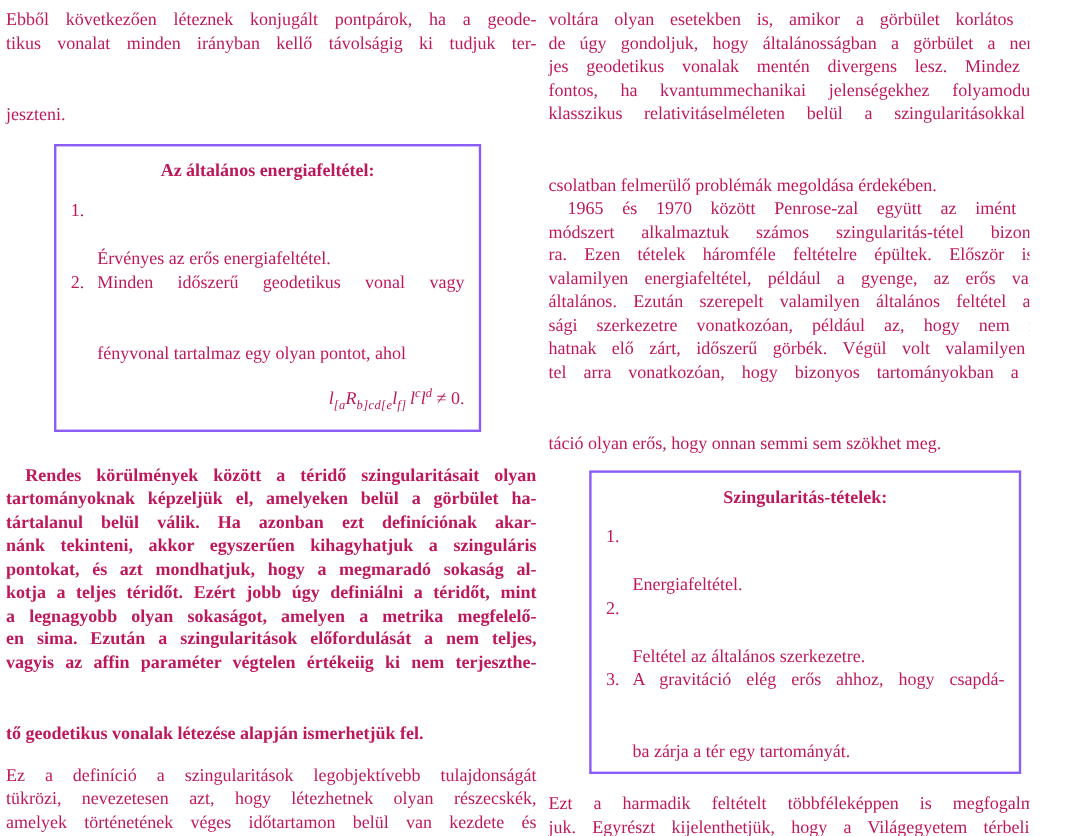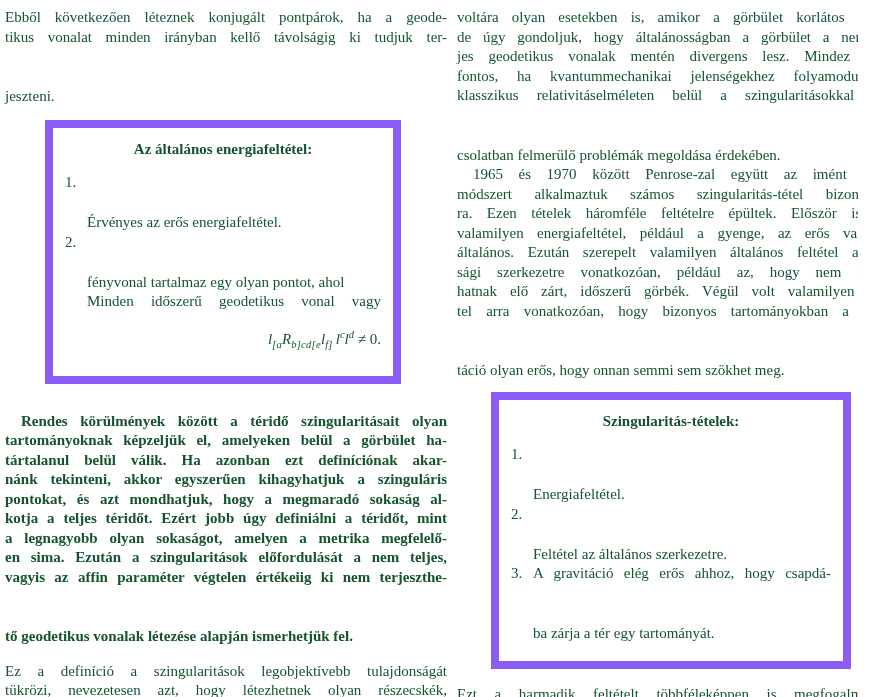--- a/index.html
+++ b/index.html
@@ -1,26 +1,26 @@
 <!DOCTYPE html>
 <html><head>
 <meta charset="utf-8">
 <style>
   html,body{margin:0;padding:0;background:#ffffff;}
   .page{
     box-sizing:border-box;width:858px;height:697px;overflow:hidden;
     padding:8px 6px 0 5px;display:flex;gap:10px;
     font-family:"Liberation Serif",serif;font-size:15px;line-height:19.5px;
-    color:#14532d;background:#ffffff;
+    color:#be185d;background:#ffffff;
   }
   .col{width:442px;flex:none;}
   .line{text-align:justify;text-align-last:justify;}
   .line.end{text-align-last:left;margin-top:40px;}
   .para.indent .line:first-child{text-indent:16px;}
-  .box{box-sizing:border-box;border:8px solid #8b5cf6;padding:12px 12px 18px 12px;}
+  .box{box-sizing:border-box;border:2px solid #8b5cf6;padding:12px 12px 6px 12px;}
   .box1{width:356px;margin:13px 0 0 40px;}
   .box2{width:357px;margin:15px 0 0 40px;}
   .box3{width:360px;margin:11px 0 0 34px;}
   .box-title{text-align:center;font-weight:bold;margin-bottom:14px;}
   .bitem{display:flex;}
   .bnum{flex:none;width:22px;}
   .btext{flex:1;}
   .mt28{margin-top:28px;font-weight:bold;} .mt15{margin-top:15px;} .mt16{margin-top:16px;}
   .formula{text-align:right;margin-top:10px;line-height:26px;}
   .formula i{font-family:"Liberation Serif",serif;}
@@ -45,22 +45,22 @@
       <div class="box-title">Az általános energiafeltétel:</div>
       <div class="bitem">
         <span class="bnum">1.</span>
         <span class="btext">
           <span class="line end" style="display:block">Érvényes az erős energiafeltétel.</span>
         </span>
       </div>
       <div class="bitem">
         <span class="bnum">2.</span>
         <span class="btext">
+          <span class="line" style="display:block">Minden időszerű geodetikus vonal vagy</span>
           <span class="line end" style="display:block">fényvonal tartalmaz egy olyan pontot, ahol</span>
-          <span class="line" style="display:block">Minden időszerű geodetikus vonal vagy</span>
         </span>
       </div>
       <div class="formula"><i>l</i><sub>[a</sub><i>R</i><sub>b]cd[e</sub><i>l</i><sub>f]</sub> <i>l</i><sup>c</sup><i>l</i><sup>d</sup><span class="ftail"> ≠ 0.</span></div>
     </div>
 
     <div class="para indent mt28">
       <div class="line">Rendes körülmények között a téridő szingularitásait olyan</div>
       <div class="line">tartományoknak képzeljük el, amelyeken belül a görbület ha-</div>
       <div class="line">tártalanul belül válik. Ha azonban ezt definíciónak akar-</div>
       <div class="line">nánk tekinteni, akkor egyszerűen kihagyhatjuk a szinguláris</div>

